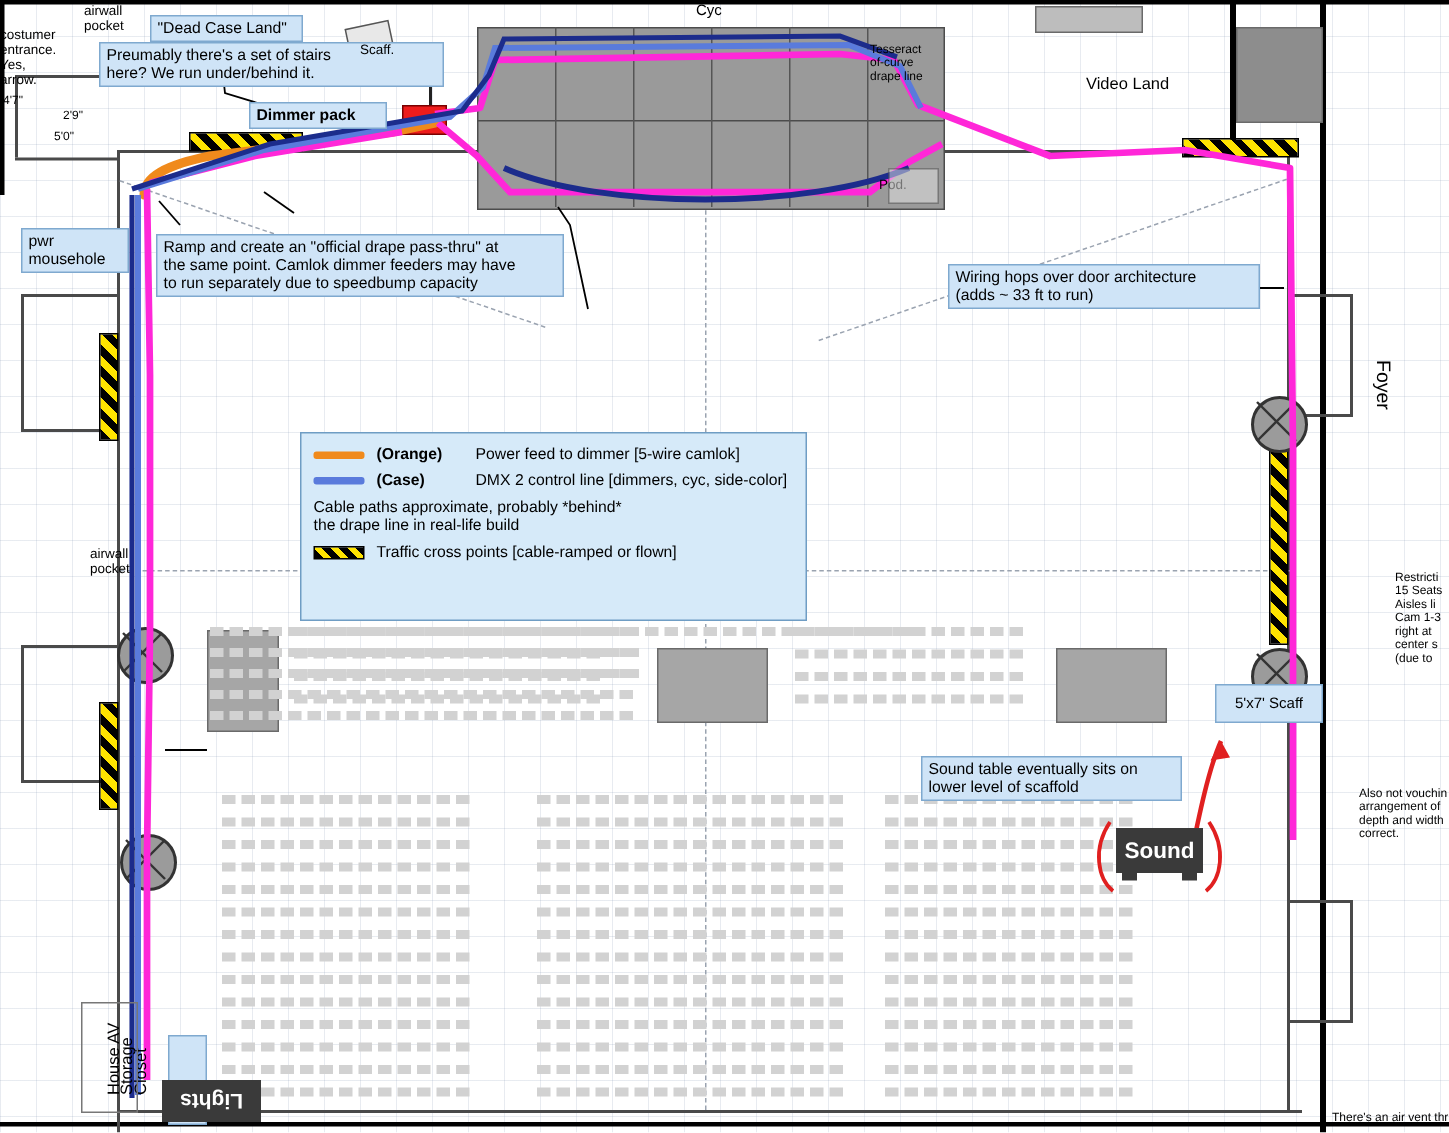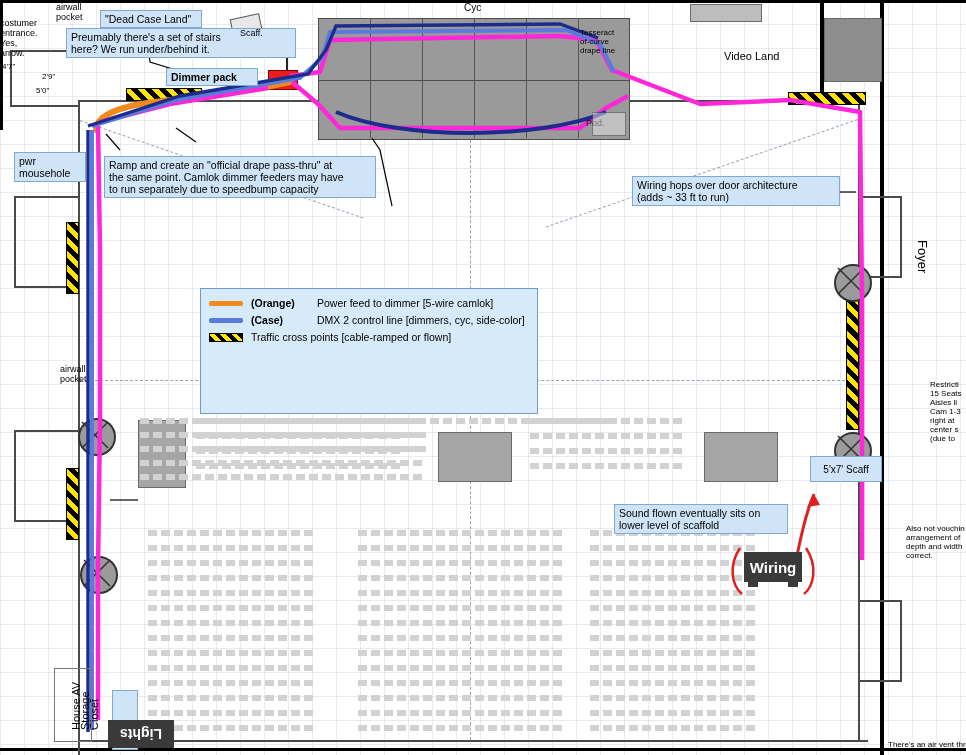--- a/index.html
+++ b/index.html
@@ -1072,21 +1072,21 @@
 
   <div class="callout" style="left:104px;top:156px;width:262px;white-space:pre-line;">Ramp and create an "official drape pass-thru" at
 the same point.  Camlok dimmer feeders may have
 to run separately due to speedbump capacity</div>
 
 
   <div class="callout" style="left:632px;top:176px;width:198px;white-space:pre-line;">Wiring hops over door architecture
 (adds ~ 33 ft to run)</div>
 
 
-  <div class="callout" style="left:614px;top:504px;width:164px;white-space:pre-line;">Sound flown eventually sits on
+  <div class="callout" style="left:614px;top:504px;width:164px;white-space:pre-line;">Sound table eventually sits on
 lower level of scaffold</div>
 
   <div class="callout" style="left:14px;top:152px;width:62px;white-space:pre-line;">pwr
 mousehole</div>
 
   <div class="abs small" style="left:60px;top:364px;width:46px;white-space:pre-line;">airwall
 pocket</div>
 
   <div class="abs" style="left:724px;top:50px;font-size:11px;">Video Land</div>
 
@@ -1095,21 +1095,21 @@
   <div class="abs tiny" style="left:580px;top:28px;width:44px;white-space:pre-line;">Tesseract
 of-curve drape line</div>
 
   <div class="abs" style="left:586px;top:118px;font-size:9px;">Pod.</div>
   <div class="proj" style="left:592px;top:112px;width:32px;height:22px;background:#e8e8e8;opacity:.5;"></div>
 
   <div class="abs" style="left:240px;top:28px;font-size:9px;">Scaff.</div>
 
   <div class="label-rot" style="left:930px;top:240px;transform:rotate(90deg);font-size:13px;">Foyer</div>
 
-  <div class="soundbox" style="left:744px;top:552px;width:58px;height:30px;">Wiring</div>
+  <div class="soundbox" style="left:744px;top:552px;width:58px;height:30px;">Sound</div>
   <div class="abs" style="left:748px;top:582px;width:10px;height:5px;background:#3a3a3a;"></div>
   <div class="abs" style="left:788px;top:582px;width:10px;height:5px;background:#3a3a3a;"></div>
 
   <div class="scaffbox" style="left:810px;top:456px;width:70px;height:24px;">5'x7' Scaff</div>
 
   <div class="label-rot" style="left:128px;top:742px;transform:rotate(-90deg);font-size:10px;">5'x7' Scaff</div>
   <div class="abs" style="left:112px;top:690px;width:24px;height:58px;border:1px solid #7fa9cf;background:#cfe4f7;"></div>
 
   <div class="abs" style="left:108px;top:720px;width:66px;height:28px;background:#3a3a3a;color:#fff;font-size:14px;font-weight:bold;display:flex;align-items:center;justify-content:center;transform:rotate(180deg);">Lights</div>
 
@@ -1142,19 +1142,21 @@
           <div class="swatch" style="background: rgb(240, 138, 28);"></div>
           <div class="lgname">(Orange)</div>
           <div class="lgtext">Power feed to dimmer [5-wire camlok]</div>
         </div>
         <div class="lgrow">
           <div class="swatch" style="background: rgb(90, 123, 220);"></div>
           <div class="lgname">(Case)</div>
           <div class="lgtext">DMX 2 control line [dimmers, cyc, side-color]</div>
         </div>
       </div>
+    <div class="lgnote" style="white-space:pre-line;">Cable paths approximate, probably *behind*
+the drape line in real-life build</div>
     <div class="lgrow">
       <div class="hazard"></div>
       <div class="lgtext">Traffic cross points [cable-ramped or flown]</div>
     </div>
   </div>
 
 </div>
 
 </body></html>

